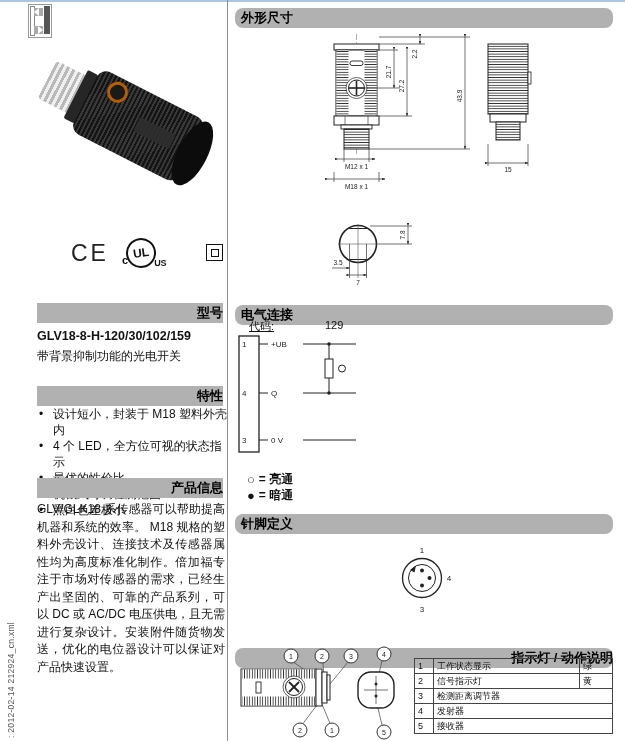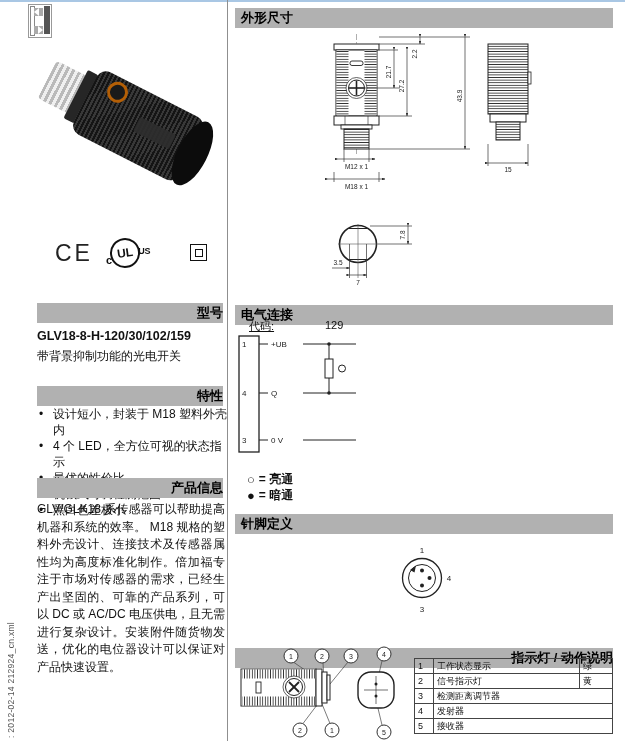--- a/index.html
+++ b/index.html
@@ -3,21 +3,21 @@
 <meta charset="utf-8">
 <style>
   html,body{margin:0;padding:0;background:#e8e8e8;}
   .page{position:relative;width:625px;height:741px;background:#fff;overflow:hidden;
         font-family:"Liberation Sans","DejaVu Sans",sans-serif;color:#111;}
   .topline{position:absolute;top:0;left:0;width:625px;height:2px;background:#a9c7e4;}
   .vdivider{position:absolute;top:0;left:227px;width:1px;height:741px;background:#8f8f8f;}
   .bar{position:absolute;height:20px;background:#b1b1b1;color:#000;font-weight:bold;
        font-size:13px;line-height:20px;padding-left:6px;box-sizing:border-box;}
   .bar.left{left:37px;width:186px;text-align:right;}
-  .bar.right{left:235px;width:378px;}
+  .bar.right{left:235px;width:378px;border-radius:8px;}
   .txt{position:absolute;font-size:12px;line-height:16px;}
   .b{font-weight:bold;}
   
   .pict{position:absolute;left:28px;top:4px;width:24px;height:34px;border:1.5px solid #999;
         background:#fff;box-sizing:border-box;}
   .pict .refl{position:absolute;left:1px;top:1px;width:3px;height:28px;border:1px solid #888;}
   .pict .sens{position:absolute;right:1px;top:1px;width:6px;height:28px;background:#555;}
   .pict .beam{position:absolute;left:5px;right:8px;height:8px;background:#aaa;}
   .pict .beam.t{top:3px;} .pict .beam.bm{bottom:3px;}
   .pict .arrw{position:absolute;width:0;height:0;border-style:solid;}
@@ -32,28 +32,28 @@
   .nut{position:absolute;left:32px;top:16px;width:12px;height:54px;background:#262626;border-radius:2px;}
   .barrel{position:absolute;left:43px;top:8px;width:118px;height:70px;border-radius:10px;
           background:repeating-linear-gradient(90deg,#141414 0 2px,#383838 2px 4px);}
   .face{position:absolute;left:148px;top:8px;width:30px;height:70px;border-radius:50%/50%;
         background:#0c0c0c;}
   .emblem{position:absolute;left:58px;top:12px;width:15px;height:15px;border-radius:50%;
           border:3px solid #b45f06;background:#1a1a1a;}
   .lbl-hint{position:absolute;left:100px;top:34px;width:40px;height:16px;background:#2e2e2e;
             border-radius:2px;opacity:.9;}
   
-  .certs{position:absolute;left:50px;top:238px;width:170px;height:34px;}
+  .certs{position:absolute;left:66px;top:238px;width:170px;height:34px;}
   .ce{position:absolute;left:5px;top:2px;font-size:23px;letter-spacing:3px;color:#222;}
   .cul{position:absolute;left:56px;top:0px;display:flex;align-items:flex-end;}
   .cul .pre{font-size:11px;font-weight:bold;margin-right:-2px;margin-bottom:2px;}
   .cul .circ{width:26px;height:26px;border:2.5px solid #111;border-radius:50%;display:flex;
              align-items:center;justify-content:center;font-size:12px;font-weight:bold;
              transform:rotate(-8deg);}
-  .cul .suf{font-size:9px;font-weight:bold;margin-left:-2px;margin-bottom:12px;}
+  .cul .suf{font-size:9px;font-weight:bold;margin-left:-2px;margin-bottom:0;}
   .sq2{position:absolute;left:140px;top:6px;width:15px;height:15px;border:1.5px solid #111;
        display:flex;align-items:center;justify-content:center;}
   .sq2 .inner{width:6px;height:6px;border:1.5px solid #111;}
   
   .featlist{position:absolute;left:37px;top:406px;width:190px;}
   .feat{display:flex;font-size:12px;line-height:16px;}
   .feat .bu{width:14px;flex:none;text-align:left;padding-left:2px;}
   
   .para{position:absolute;left:37px;top:501px;width:188px;font-size:12px;line-height:17.5px;
         text-align:justify;}

